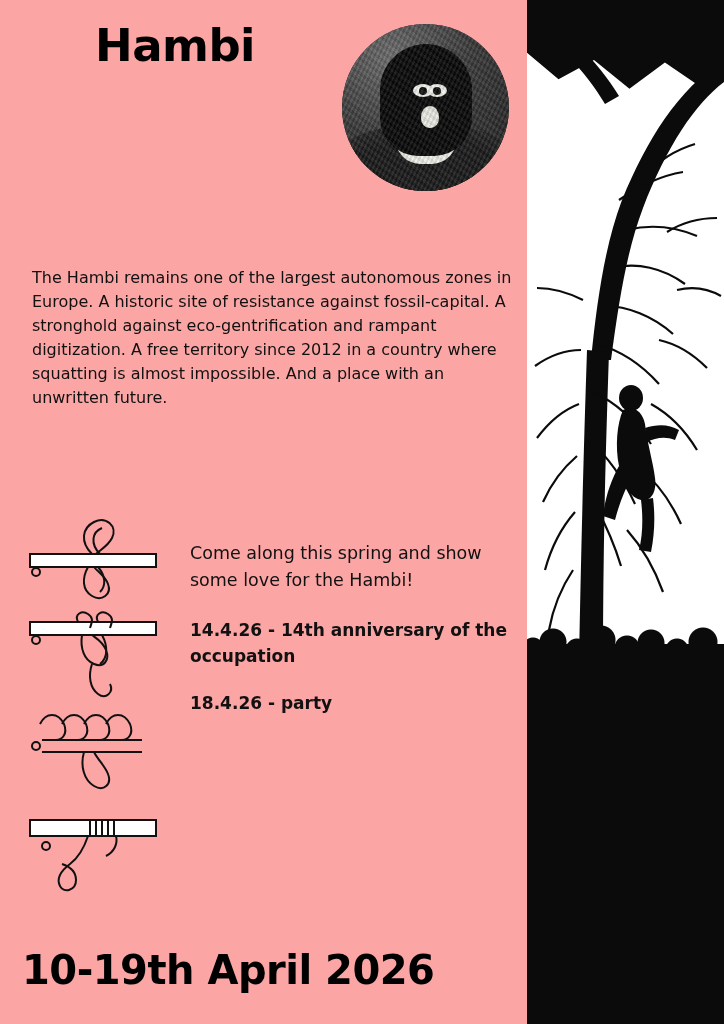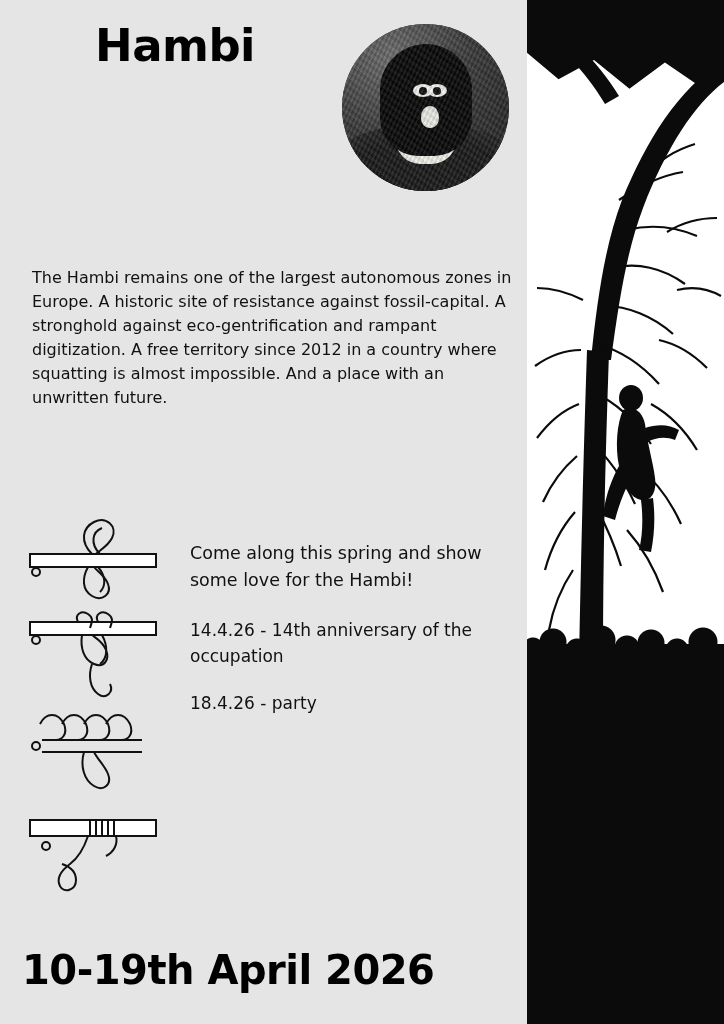--- a/index.html
+++ b/index.html
@@ -11,21 +11,21 @@
     width: 724px;
     height: 1024px;
     overflow: hidden;
     font-family: "DejaVu Sans", sans-serif;
     color: #000000;
     position: relative;
   }
   .poster {
     position: absolute;
     inset: 0;
-    background: #e5e5e5;
+    background: #fca5a5;
   }
 
   
   .photo-col {
     position: absolute;
     top: 0;
     right: 0;
     width: 197px;
     height: 1024px;
     background: #ffffff;
@@ -213,21 +213,21 @@
   }
   .calls .bold-line {
     font-size: 17.5px;
     font-weight: normal;
     line-height: 1.55;
     color: #111;
     margin-bottom: 24px;
   }
   .calls .plain-line {
     font-size: 17px;
-    font-weight: normal;
+    font-weight: bold;
     line-height: 1.5;
     color: #111;
     margin-bottom: 22px;
   }
 
   
   .dates {
     position: absolute;
     left: 22px;
     bottom: 31px;

